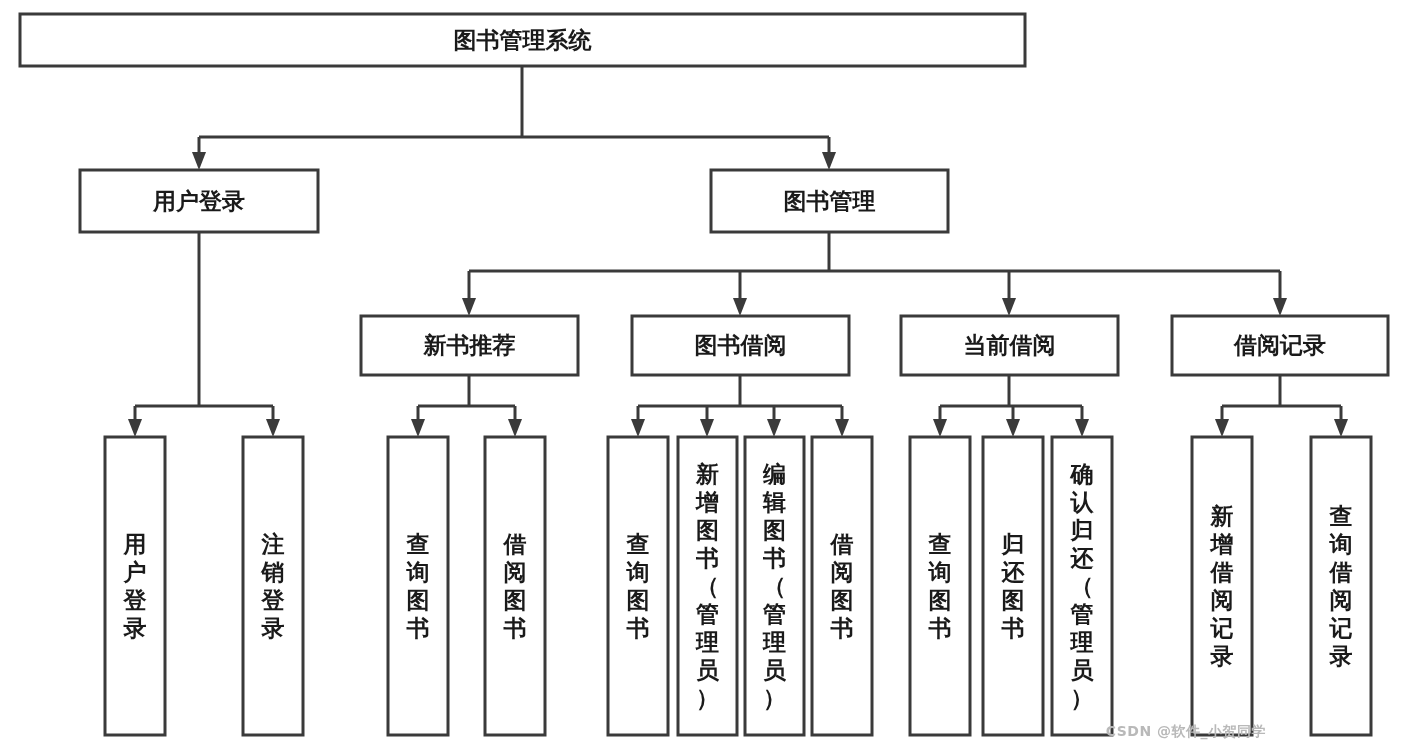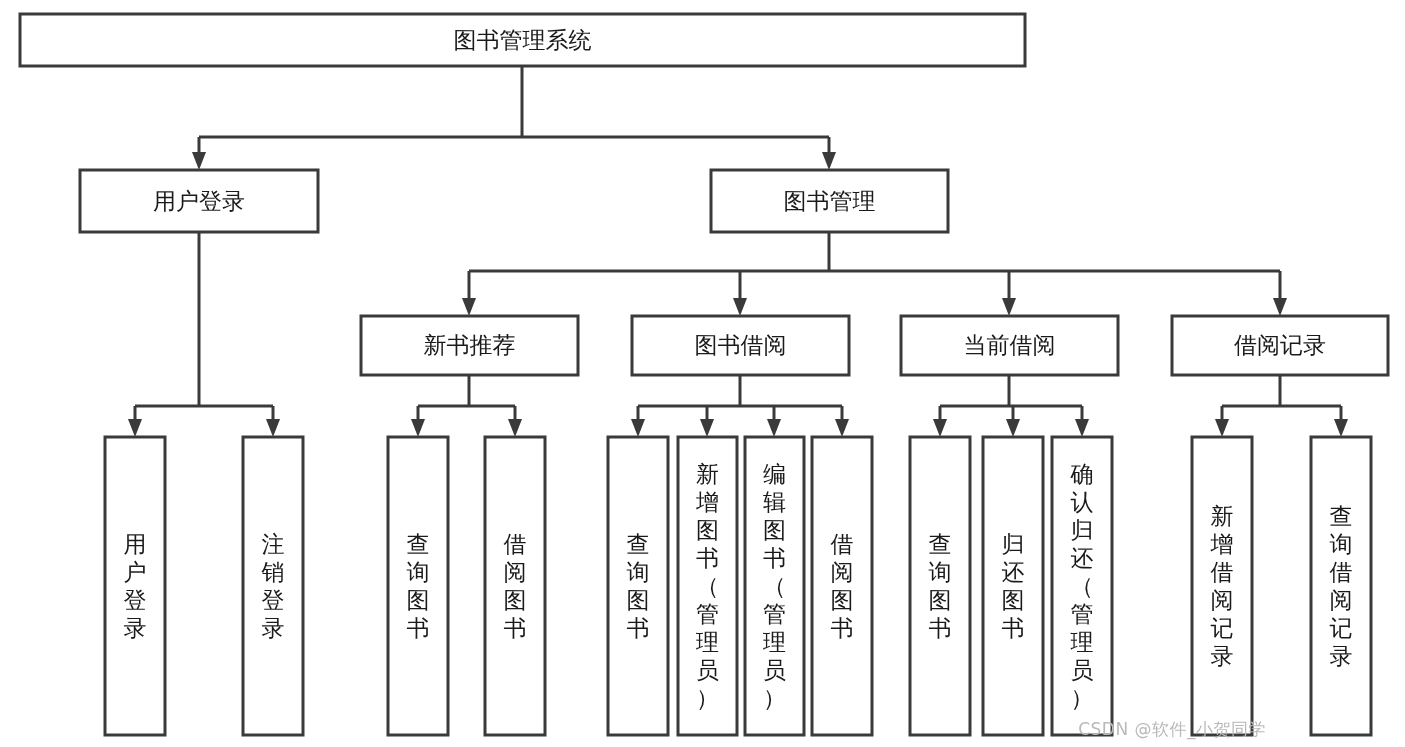--- a/index.html
+++ b/index.html
@@ -12,20 +12,21 @@
     width: 1405px;
     height: 747px;
     font-family: "DejaVu Sans", "Liberation Sans", sans-serif;
     overflow: hidden;
     position: relative;
   }
   #diagram-root {
     position: relative;
     width: 1274px;
     height: 747px;
+    font-weight: bold;
   }
   svg#flowchart {
     display: block;
     width: 1405px;
     height: 747px;
   }
   .node-box {
     fill: #ffffff;
     stroke: #3a3a3a;
     stroke-width: 3;
@@ -51,21 +52,21 @@
   }
   .arrow-head {
     fill: #3a3a3a;
     stroke: none;
   }
   .watermark {
     position: absolute;
     right: 8px;
     bottom: 6px;
     font-family: "DejaVu Sans", "Liberation Sans", sans-serif;
-    font-size: 17px;
+    font-size: 14px;
     color: #b9b9b9;
     letter-spacing: 0.5px;
     white-space: nowrap;
     user-select: none;
   }
 </style>
 </head>
 <body>
 
 <div id="diagram-root">

